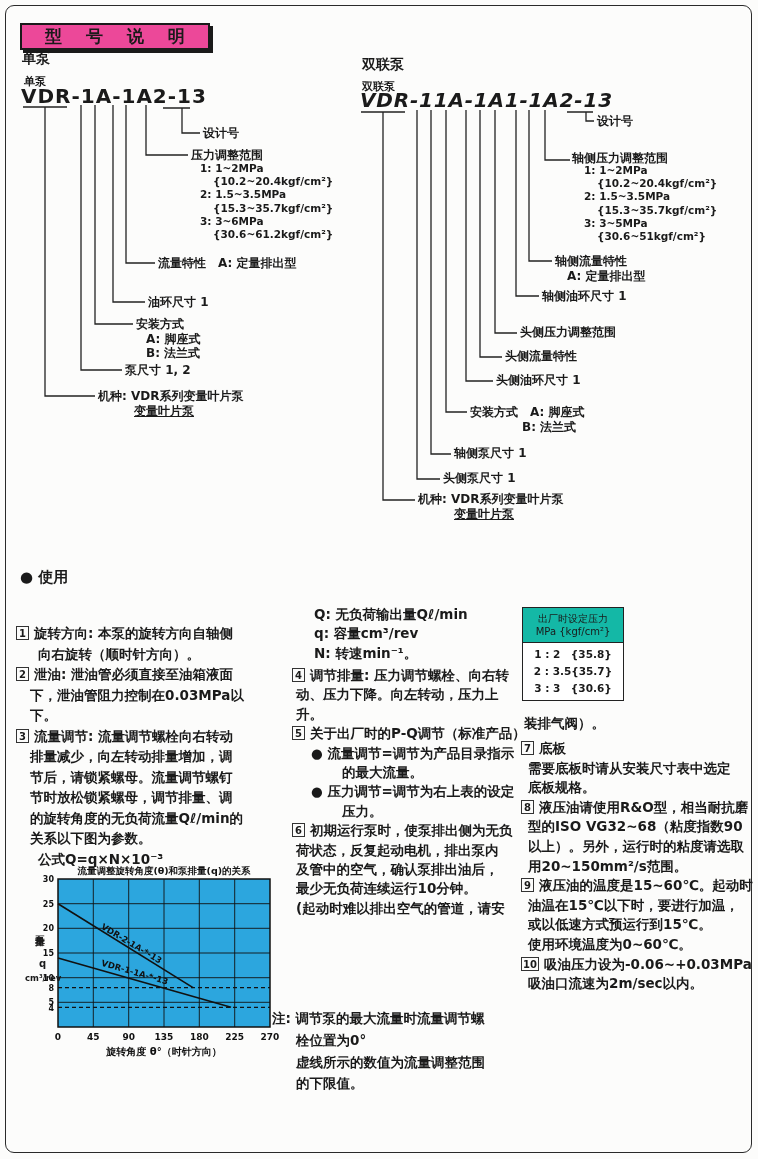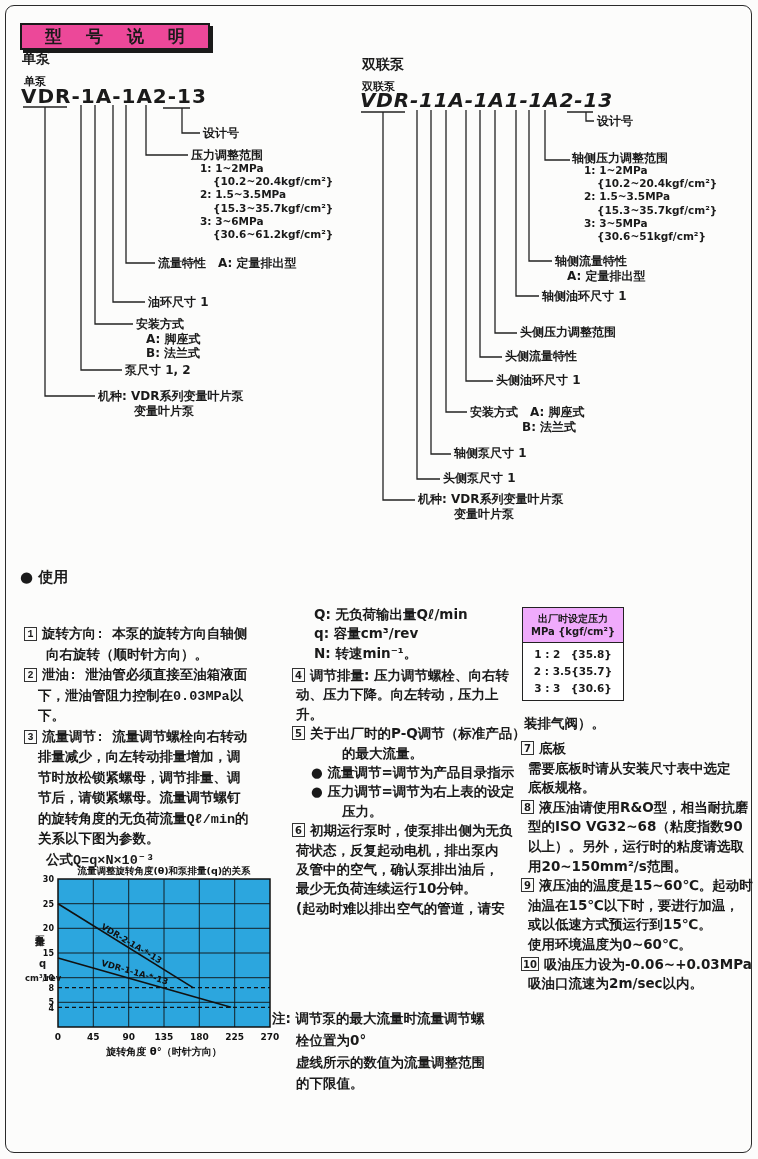--- a/index.html
+++ b/index.html
@@ -12,41 +12,41 @@
              justify-content:center;font-size:17px;font-weight:700;letter-spacing:9px;padding-left:9px;box-sizing:border-box;}
   .sec{position:absolute;font-size:14px;font-weight:700;white-space:nowrap;}
   .sub{position:absolute;font-size:11px;font-weight:600;white-space:nowrap;}
   .model{position:absolute;font-size:20px;font-weight:700;letter-spacing:1px;white-space:nowrap;
          font-family:"DejaVu Sans",sans-serif;}
   svg.diag{position:absolute;left:0;top:0;}
   .lbl{position:absolute;font-size:12px;font-weight:600;white-space:nowrap;line-height:14.5px;}
   .lbl .s2{padding-left:10px;}
   .lbl .s3{padding-left:12px;}
   .lbl .s4{padding-left:52px;}
-  .lbl .s5{padding-left:36px;}
+  .lbl .s5{padding-left:36px;text-decoration:underline;}
   .plist{position:absolute;font-size:10.5px;font-weight:600;white-space:nowrap;line-height:13.2px;}
   .plist .br{padding-left:13px;}
   .col{position:absolute;font-size:13.5px;font-weight:600;white-space:nowrap;}
   .ln{height:20.5px;}
   .colM .ln{height:19.4px;}
   .colR .ln{height:19.6px;}
   .note .ln{height:21.8px;}
   .colL .cont{padding-left:14px;}
   .colL .cont2{padding-left:22px;}
   .colM .cont{padding-left:4px;}
   .colM .bul{padding-left:19px;}
   .colM .bulc{padding-left:50px;}
   .colR .cont{padding-left:7px;}
   .note .cont{padding-left:24px;}
   .nb{display:inline-block;min-width:13px;height:14px;line-height:14px;border:1.2px solid #333;
       font-size:10px;text-align:center;margin-right:5px;font-weight:600;vertical-align:1px;padding:0 1px;box-sizing:border-box;}
   .heading{position:absolute;font-size:15px;font-weight:700;}
   .tbl{position:absolute;left:522px;top:607px;width:100px;border:1.6px solid #222;background:#fff;}
-  .tbl .hd{background:#f0abfc;border-bottom:1.6px solid #222;text-align:center;font-size:10px;
-           font-weight:700;padding:4px 0;line-height:13px;}
+  .tbl .hd{background:#14b8a6;border-bottom:1.6px solid #222;text-align:center;font-size:10px;
+           font-weight:400;padding:4px 0;line-height:13px;}
   .tbl .bodyrows{padding:3px 0;}
   .tbl .rw{font-size:10.5px;font-weight:600;text-align:center;line-height:17px;}
   .chart-wrap svg{position:absolute;left:28px;top:862px;}
   .ylab-v{position:absolute;left:33px;top:928px;writing-mode:vertical-rl;text-orientation:upright;
           font-size:9.5px;font-weight:600;letter-spacing:1px;}
   .ylab-q{position:absolute;left:39px;top:958px;font-size:10px;font-weight:600;}
   .ylab-u{position:absolute;left:25px;top:973px;font-size:8.5px;font-weight:600;}
   text{fill:#111;}
 </style>
 </head>
@@ -134,47 +134,47 @@
   </div>
   <div class="lbl" style="left:454px;top:446px;">轴侧泵尺寸 1</div>
   <div class="lbl" style="left:443px;top:471px;">头侧泵尺寸 1</div>
   <div class="lbl" style="left:418px;top:492px;">
     <div>机种: VDR系列变量叶片泵</div>
     <div class="s5">变量叶片泵</div>
   </div>
 
   <div class="heading" style="left:20px;top:568px;">● 使用</div>
 
-  <div class="col colL" style="left:24px;top:625px;width:280px;font-family:Liberation Mono, monospace;">
+  <div class="col colL" style="left:16px;top:625px;width:280px;">
     <div class="ln"><span class="nb">1</span><span>旋转方向: 本泵的旋转方向自轴侧</span></div>
     <div class="ln cont2">向右旋转（顺时针方向）。</div>
     <div class="ln"><span class="nb">2</span><span>泄油: 泄油管必须直接至油箱液面</span></div>
     <div class="ln cont">下，泄油管阻力控制在0.03MPa以</div>
     <div class="ln cont">下。</div>
     <div class="ln"><span class="nb">3</span><span>流量调节: 流量调节螺栓向右转动</span></div>
     <div class="ln cont">排量减少，向左转动排量增加，调</div>
+    <div class="ln cont">节后，请锁紧螺母。流量调节螺钉</div>
     <div class="ln cont">节时放松锁紧螺母，调节排量、调</div>
-    <div class="ln cont">节后，请锁紧螺母。流量调节螺钉</div>
     <div class="ln cont">的旋转角度的无负荷流量Qℓ/min的</div>
     <div class="ln cont">关系以下图为参数。</div>
     <div class="ln cont2">公式Q=q×N×10⁻³</div>
   </div>
 
   <div class="col colM" style="left:314px;top:606px;">
     <div class="ln">Q: 无负荷输出量Qℓ/min</div>
     <div class="ln">q: 容量cm³/rev</div>
     <div class="ln">N: 转速min⁻¹。</div>
   </div>
   <div class="col colM" style="left:292px;top:667px;width:240px;">
     <div class="ln"><span class="nb">4</span><span>调节排量: 压力调节螺栓、向右转</span></div>
     <div class="ln cont">动、压力下降。向左转动，压力上</div>
     <div class="ln cont">升。</div>
     <div class="ln"><span class="nb">5</span><span>关于出厂时的P-Q调节（标准产品）</span></div>
+    <div class="ln bul">● 流量调节=调节为产品目录指示</div>
     <div class="ln bulc">的最大流量。</div>
-    <div class="ln bul">● 流量调节=调节为产品目录指示</div>
     <div class="ln bul">● 压力调节=调节为右上表的设定</div>
     <div class="ln bulc">压力。</div>
     <div class="ln"><span class="nb">6</span><span>初期运行泵时，使泵排出侧为无负</span></div>
     <div class="ln cont">荷状态，反复起动电机，排出泵内</div>
     <div class="ln cont">及管中的空气，确认泵排出油后，</div>
     <div class="ln cont">最少无负荷连续运行10分钟。</div>
     <div class="ln cont">(起动时难以排出空气的管道，请安</div>
   </div>
 
   <div class="col note" style="left:272px;top:1010px;width:260px;">

